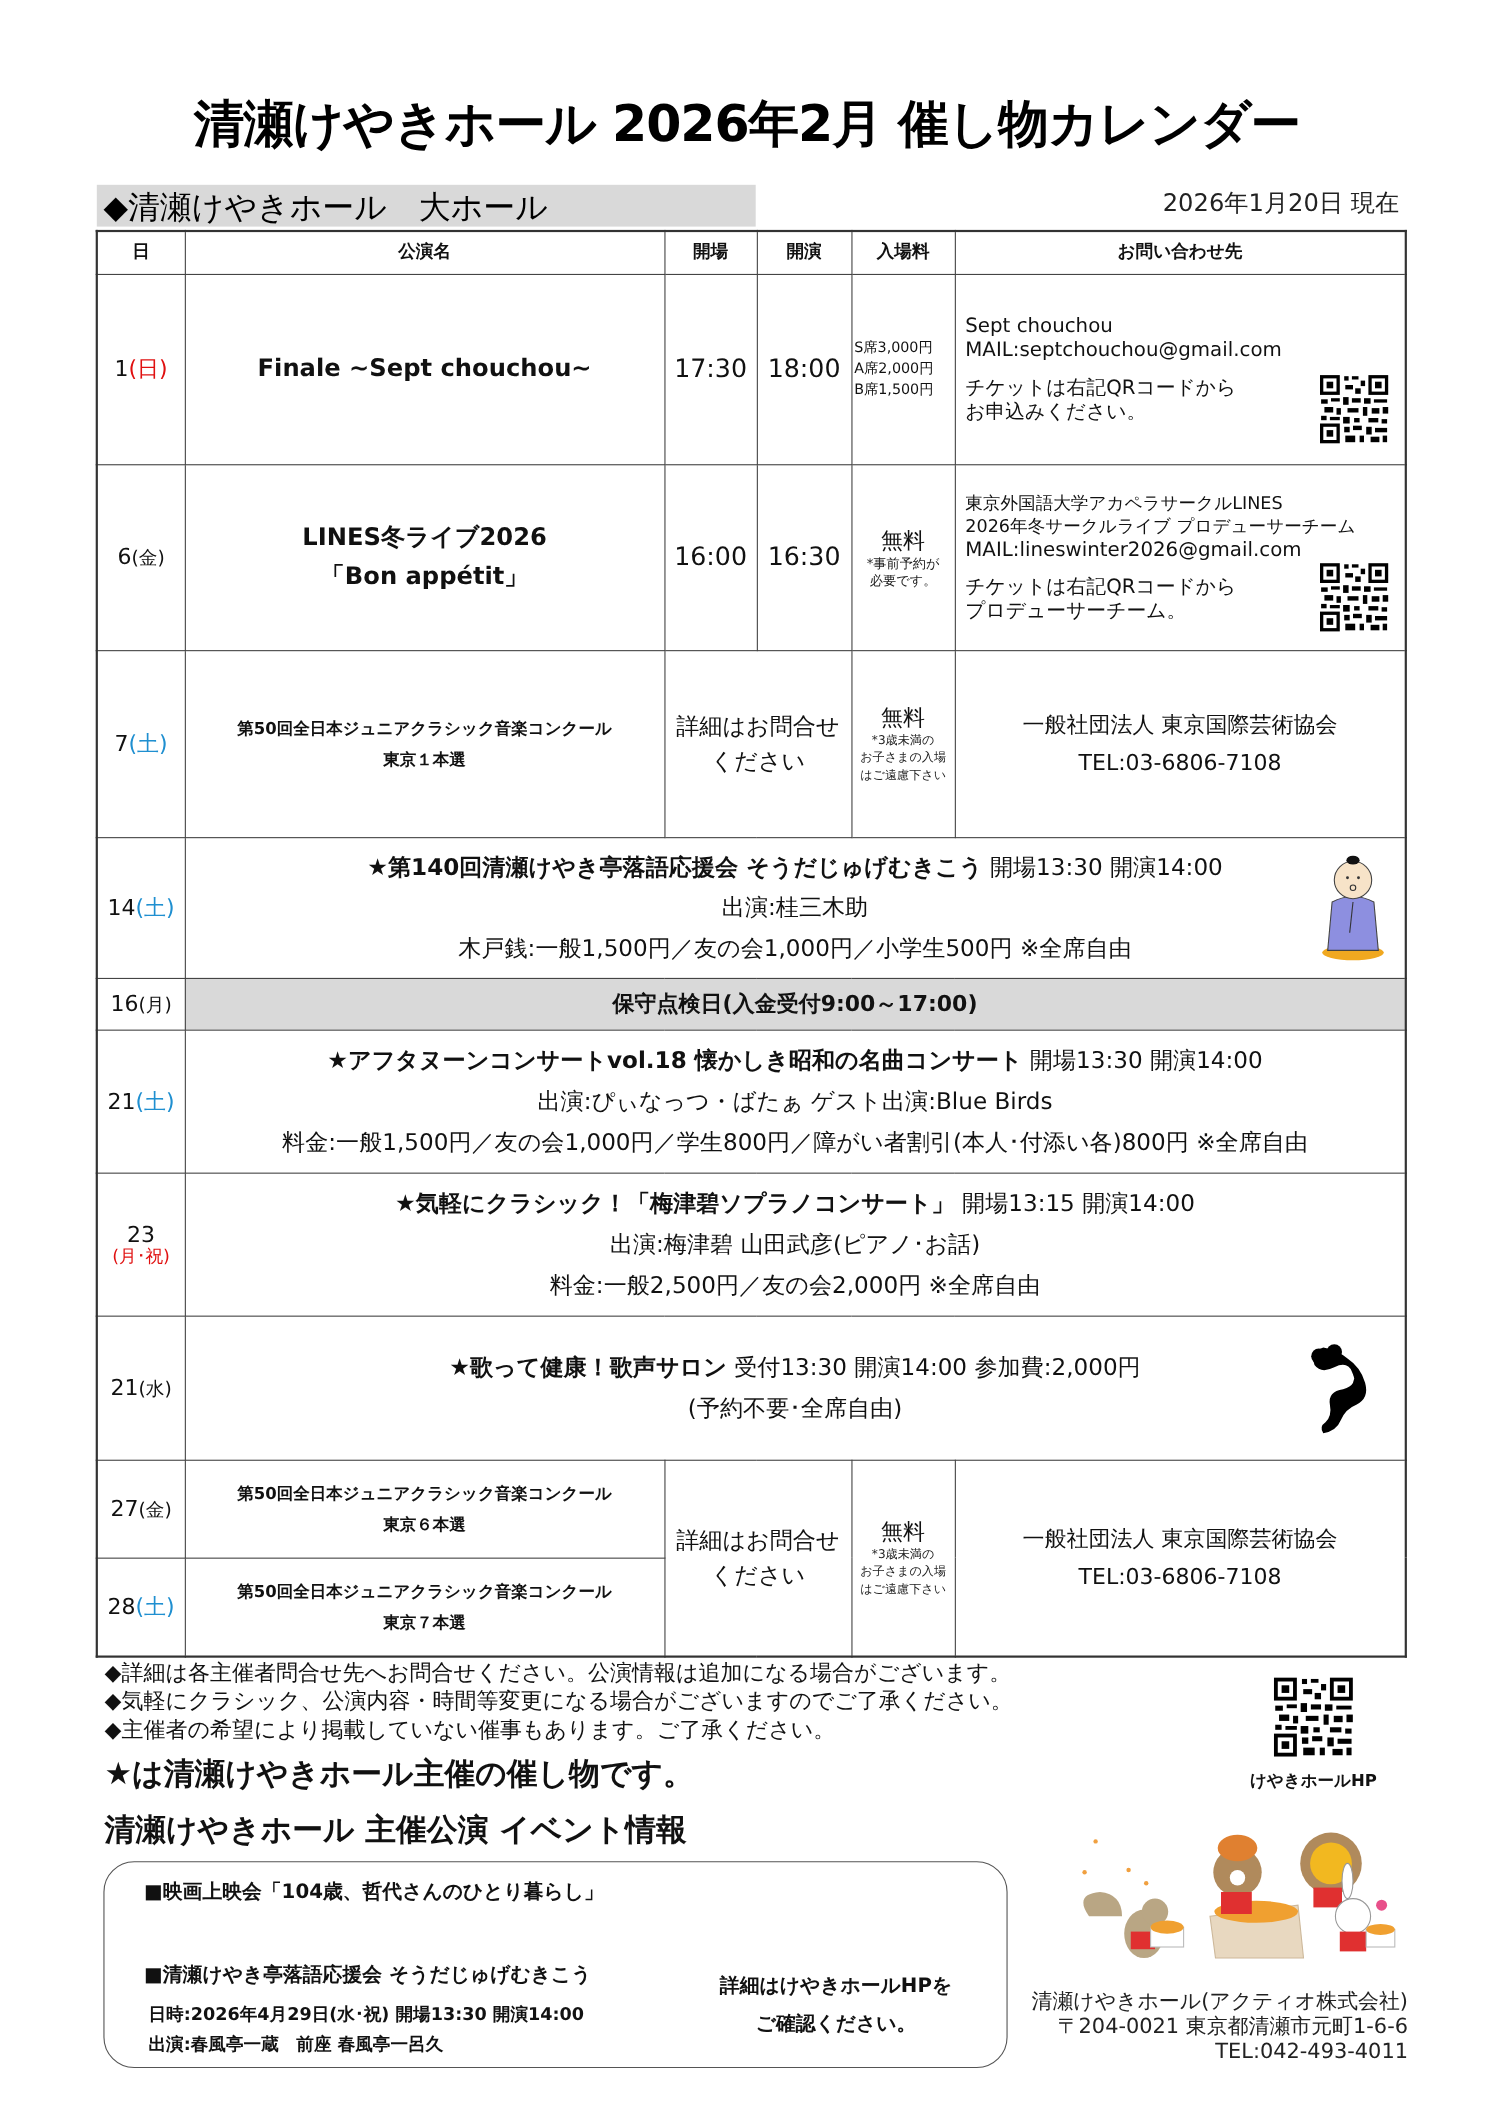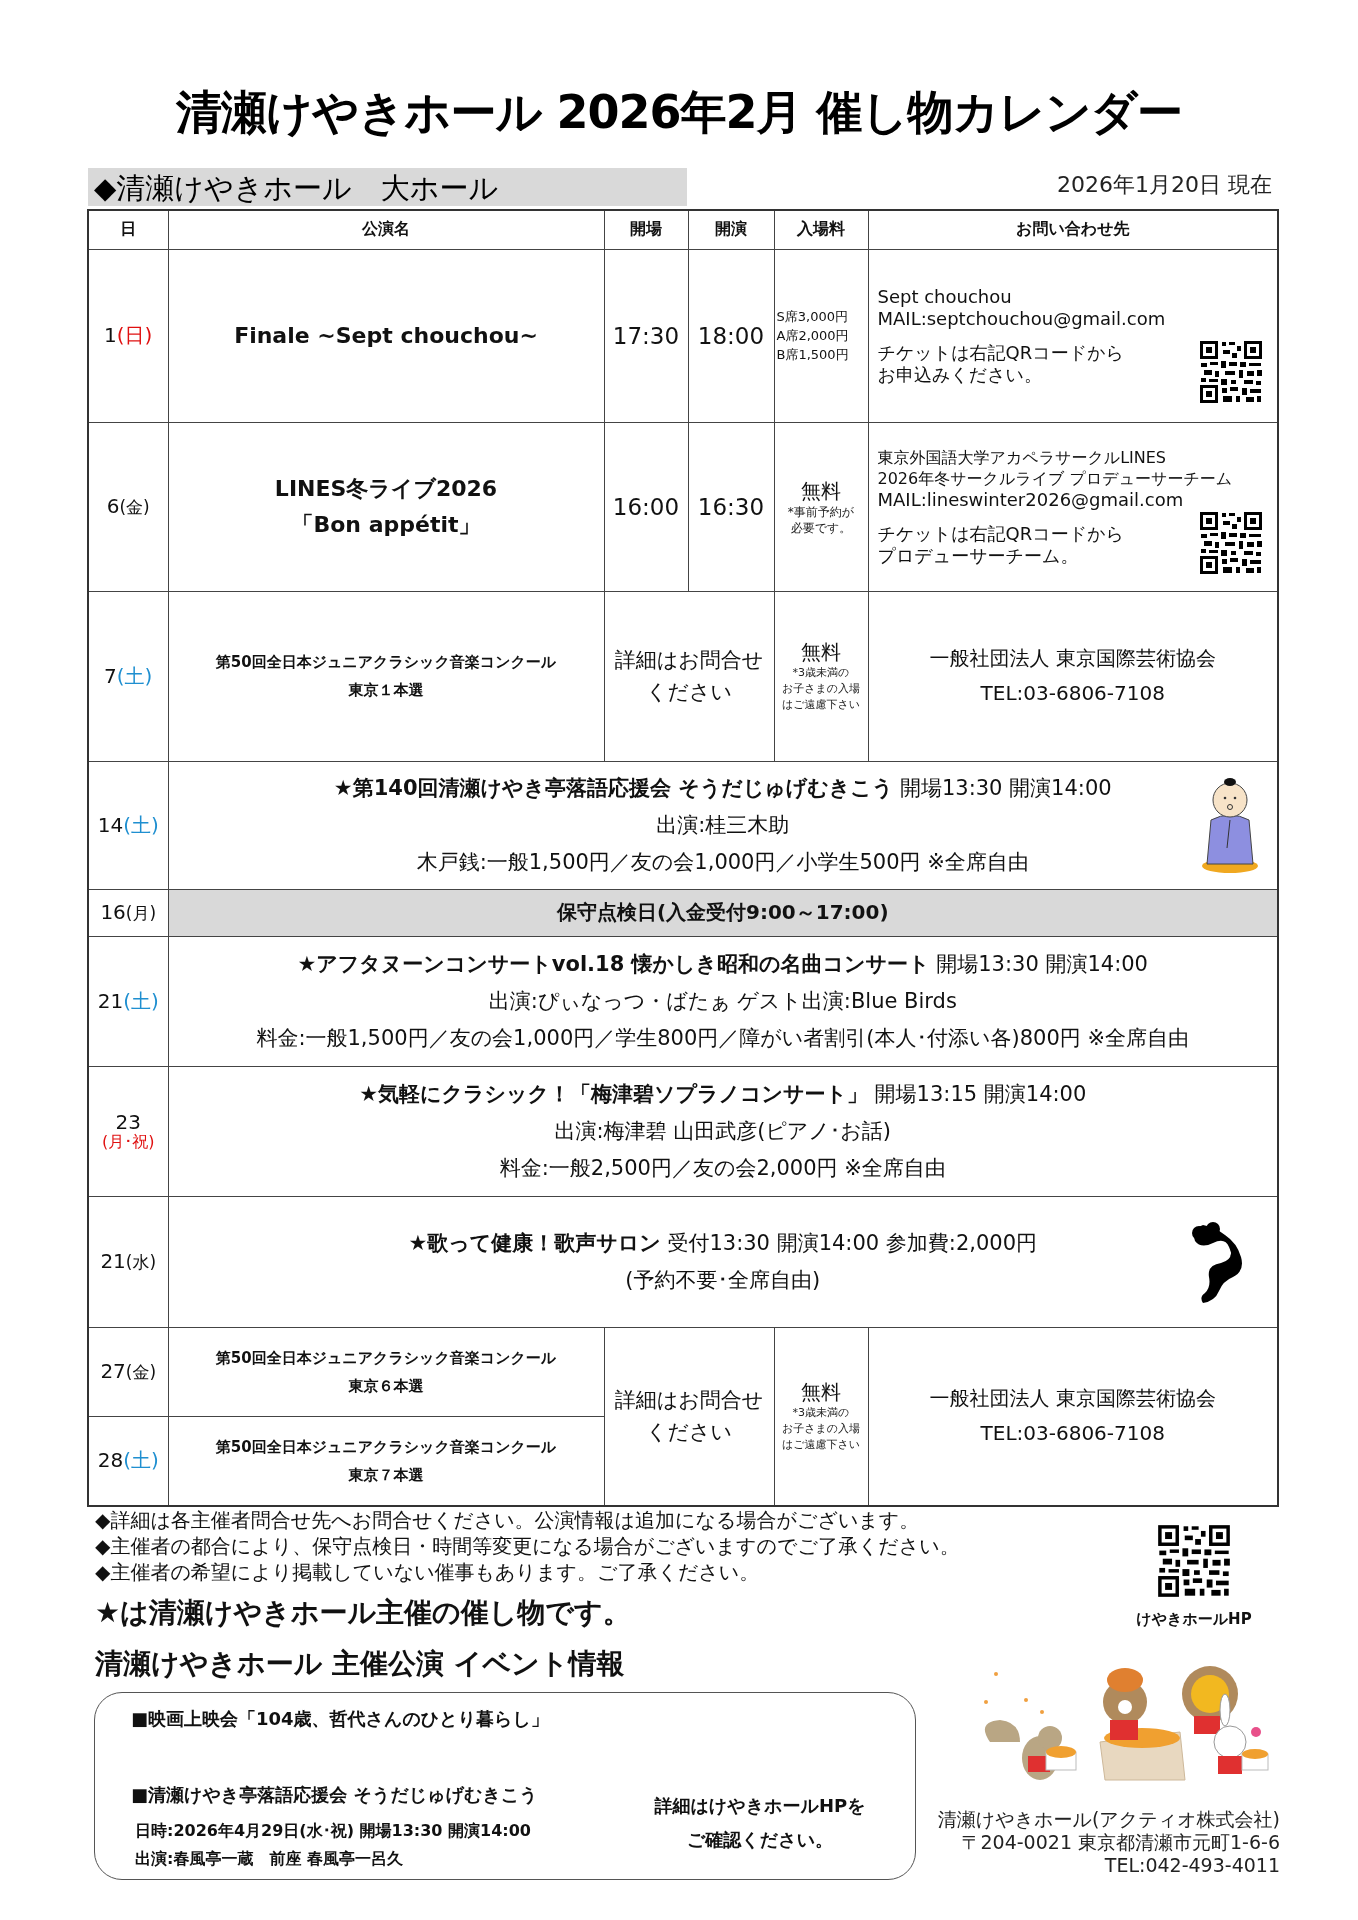--- a/index.html
+++ b/index.html
@@ -319,21 +319,21 @@
     <td class="ev-name-sm">
       <div>第50回全日本ジュニアクラシック音楽コンクール</div>
       <div>東京７本選</div>
     </td>
   </tr>
 </tbody>
   </table>
 
 <div class="abs notes">
   <div>◆詳細は各主催者問合せ先へお問合せください。公演情報は追加になる場合がございます。</div>
-  <div>◆主催者の都合により、保守点検日・時間等変更になる場合がございますのでご了承ください。</div>
+  <div>◆気軽にクラシック、公演内容・時間等変更になる場合がございますのでご了承ください。</div>
   <div>◆主催者の希望により掲載していない催事もあります。ご了承ください。</div>
 </div>
 
 <svg class="abs hp-qr" viewBox="0 0 64 64">
     <use href="#qrpat"></use>
   </svg>
 <div class="abs hp-label">けやきホールHP</div>
 
 <div class="abs star-note">★は清瀬けやきホール主催の催し物です。</div>
 <div class="abs ev-info-title">清瀬けやきホール 主催公演 イベント情報</div>

